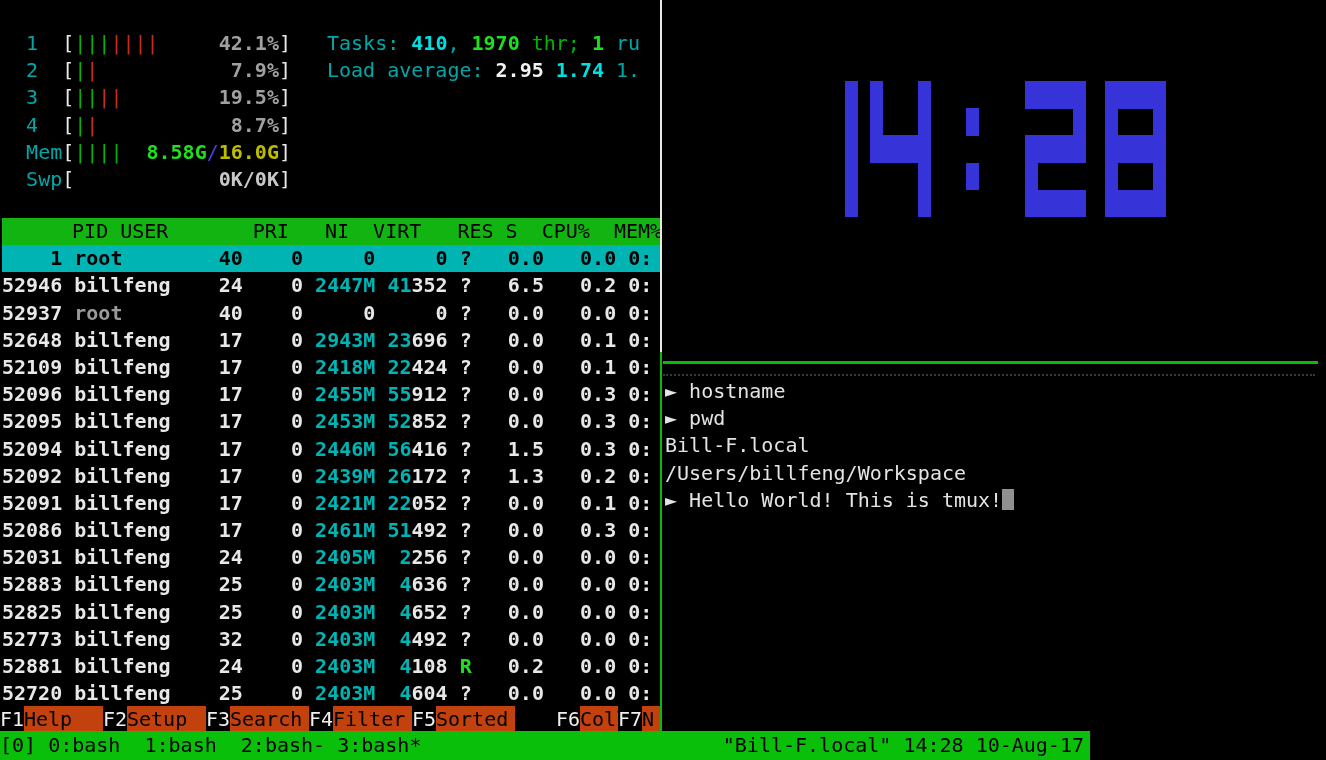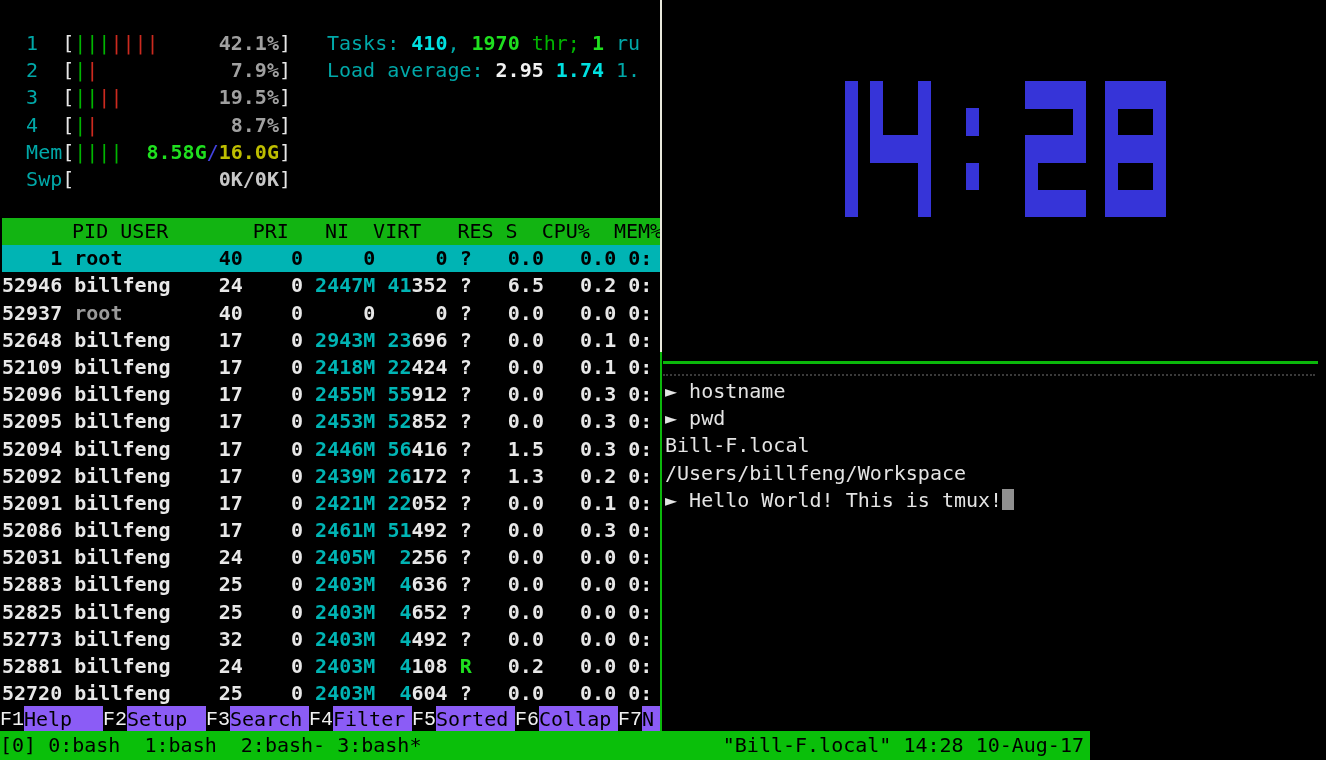--- a/index.html
+++ b/index.html
@@ -33,22 +33,22 @@
   #summary .row { height:27.2px; white-space:pre; }
   
   #proc-table { position:absolute; left:2px; top:218px; }
   .prow { height:27.2px; white-space:pre; width:658px; font-weight:700; }
   .prow.header { font-weight:400; background:#12b412; color:#000; }
   .prow.selected { background:#00b4b4; }
   .prow.selected span { color:#000; }
   
   #fkeys { position:absolute; left:0; top:706px; width:660px; height:27px; display:flex; overflow:hidden; }
   .fkey { display:flex; height:27px; }
-  .fkey .k { color:#f0f0f0; background:#000; width:24px;font-family:Liberation Mono, monospace; }
-  .fkey .l { color:#000; background:#8b5cf6; flex:1; overflow:hidden; white-space:pre; }
+  .fkey .k { color:#f0f0f0; background:#000; width:24px; }
+  .fkey .l { color:#000; background:#c2410c; flex:1; overflow:hidden; white-space:pre; }
   
   #vborder-top { position:absolute; left:660px; top:0; width:2px; height:352px; background:#e9e9dc; }
   #vborder-bottom { position:absolute; left:660px; top:352px; width:2px; height:379px; background:#0bb80b; }
   #hborder { position:absolute; left:663px; top:361px; width:655px; height:3px; background:#0bb80b; }
   #dotted { position:absolute; left:663px; top:374px; width:652px; border-top:2px dotted #3a3a3a; }
   
   .clock-cell { position:absolute; width:12.6px; height:27.7px; background:#3634d8; }
   
   #terminal { position:absolute; left:665px; top:378px; width:655px; }
   .tline { height:27.2px; white-space:pre; color:#e4e4e4; }
@@ -114,21 +114,21 @@
           <span class="l">Search</span>
         </div>
         <div class="fkey" style="width: 103px;">
           <span class="k">F4</span>
           <span class="l">Filter</span>
         </div>
         <div class="fkey" style="width: 103px;">
           <span class="k">F5</span>
           <span class="l">Sorted</span>
         </div>
-        <div class="fkey" style="width: 103px;">
+        <div class="fkey" style="width: 103px; padding-left: 41px;">
           <span class="k">F6</span>
           <span class="l">Collap</span>
         </div>
         <div class="fkey" style="width: 42px;">
           <span class="k">F7</span>
           <span class="l">N</span>
         </div>
       </div>
   </div>
 

